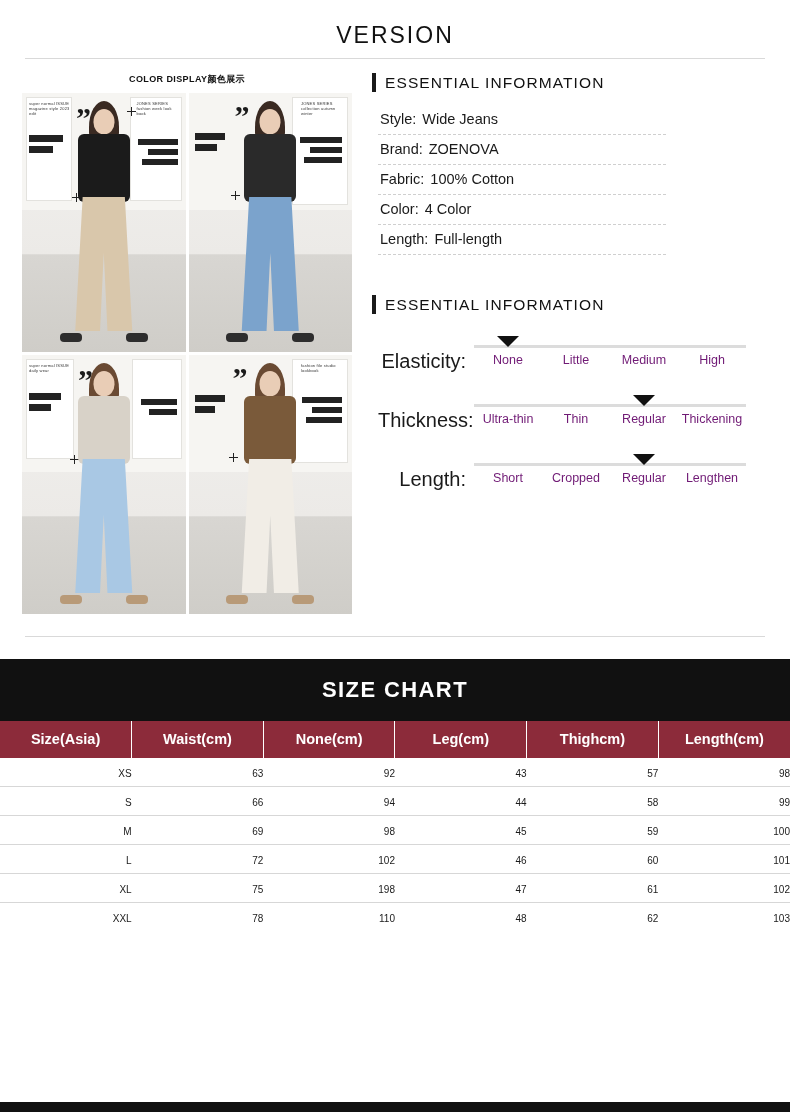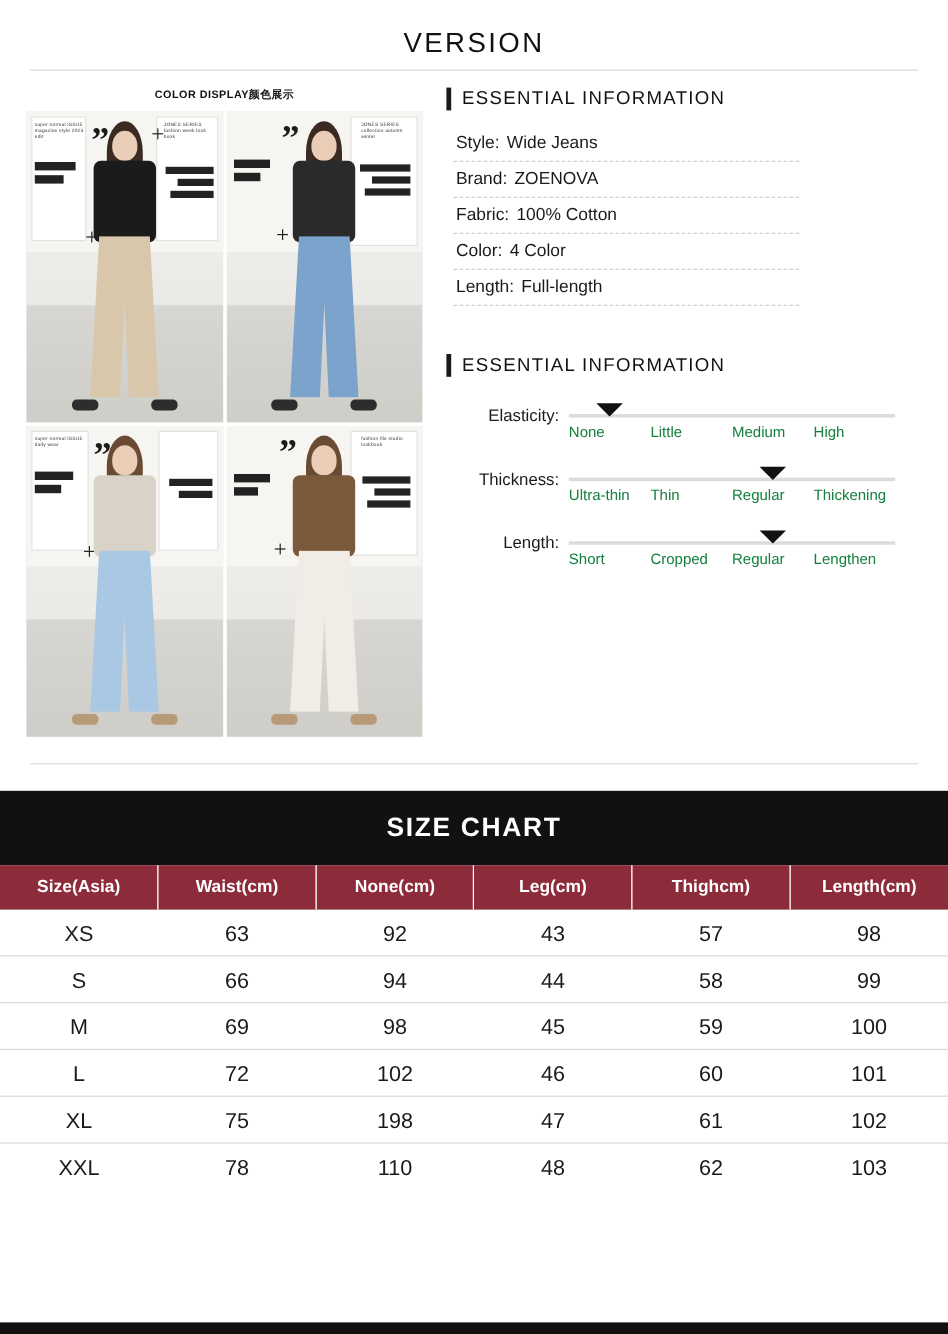--- a/index.html
+++ b/index.html
@@ -172,27 +172,28 @@
 
   .section-2 { margin-top: 40px; }
 
   .scale-block { margin-top: 18px; padding-left: 6px; }
   .scale-row {
     display: flex;
     align-items: flex-start;
     margin-bottom: 18px;
   }
   .scale-label {
-    font-size: 14px;
+    font-size: 20px;
     color: #1a1a1a;
     width: 96px;
     text-align: right;
     padding-right: 8px;
     padding-top: 6px;
     white-space: nowrap;
+    margin-top: 12px;
   }
   .scale-body { position: relative; width: 272px; }
   .scale-line {
     position: relative;
     height: 3px;
     background: #dcdcdc;
     margin-top: 13px;
   }
   .scale-marker {
     position: absolute;
@@ -202,23 +203,23 @@
     border-right: 11px solid transparent;
     border-top: 11px solid #111;
     transform: translateX(-11px);
   }
   .scale-ticks {
     display: flex;
     margin-top: 5px;
   }
   .scale-tick {
     flex: 1;
-    text-align: left;
+    text-align: center;
     font-size: 12.5px;
-    color: #15803d;
+    color: #701a75;
   }
 
   .mid-rule {
     margin: 22px auto 0;
     width: 740px;
     height: 1px;
     background: #d9d9d9;
   }
 
   
@@ -245,22 +246,22 @@
     background: #8c2b3a;
     color: #fff;
     font-size: 14.5px;
     font-weight: bold;
     padding: 10px 0 11px;
     text-align: center;
     border-right: 1px solid #ffffff;
   }
   table.size-table th:last-child { border-right: none; }
   table.size-table td {
-    font-size: 18px;
-    text-align: center;
+    font-size: 10px;
+    text-align: right;
     padding: 10px 0 7px;
     color: #1a1a1a;
     border-bottom: 1px solid #d7d7d7;
   }
   table.size-table tr:last-child td { border-bottom: none; }
   .footer-bar {
     position: absolute;
     left: 0; right: 0; bottom: 0;
     height: 10px;
     background: #111;

